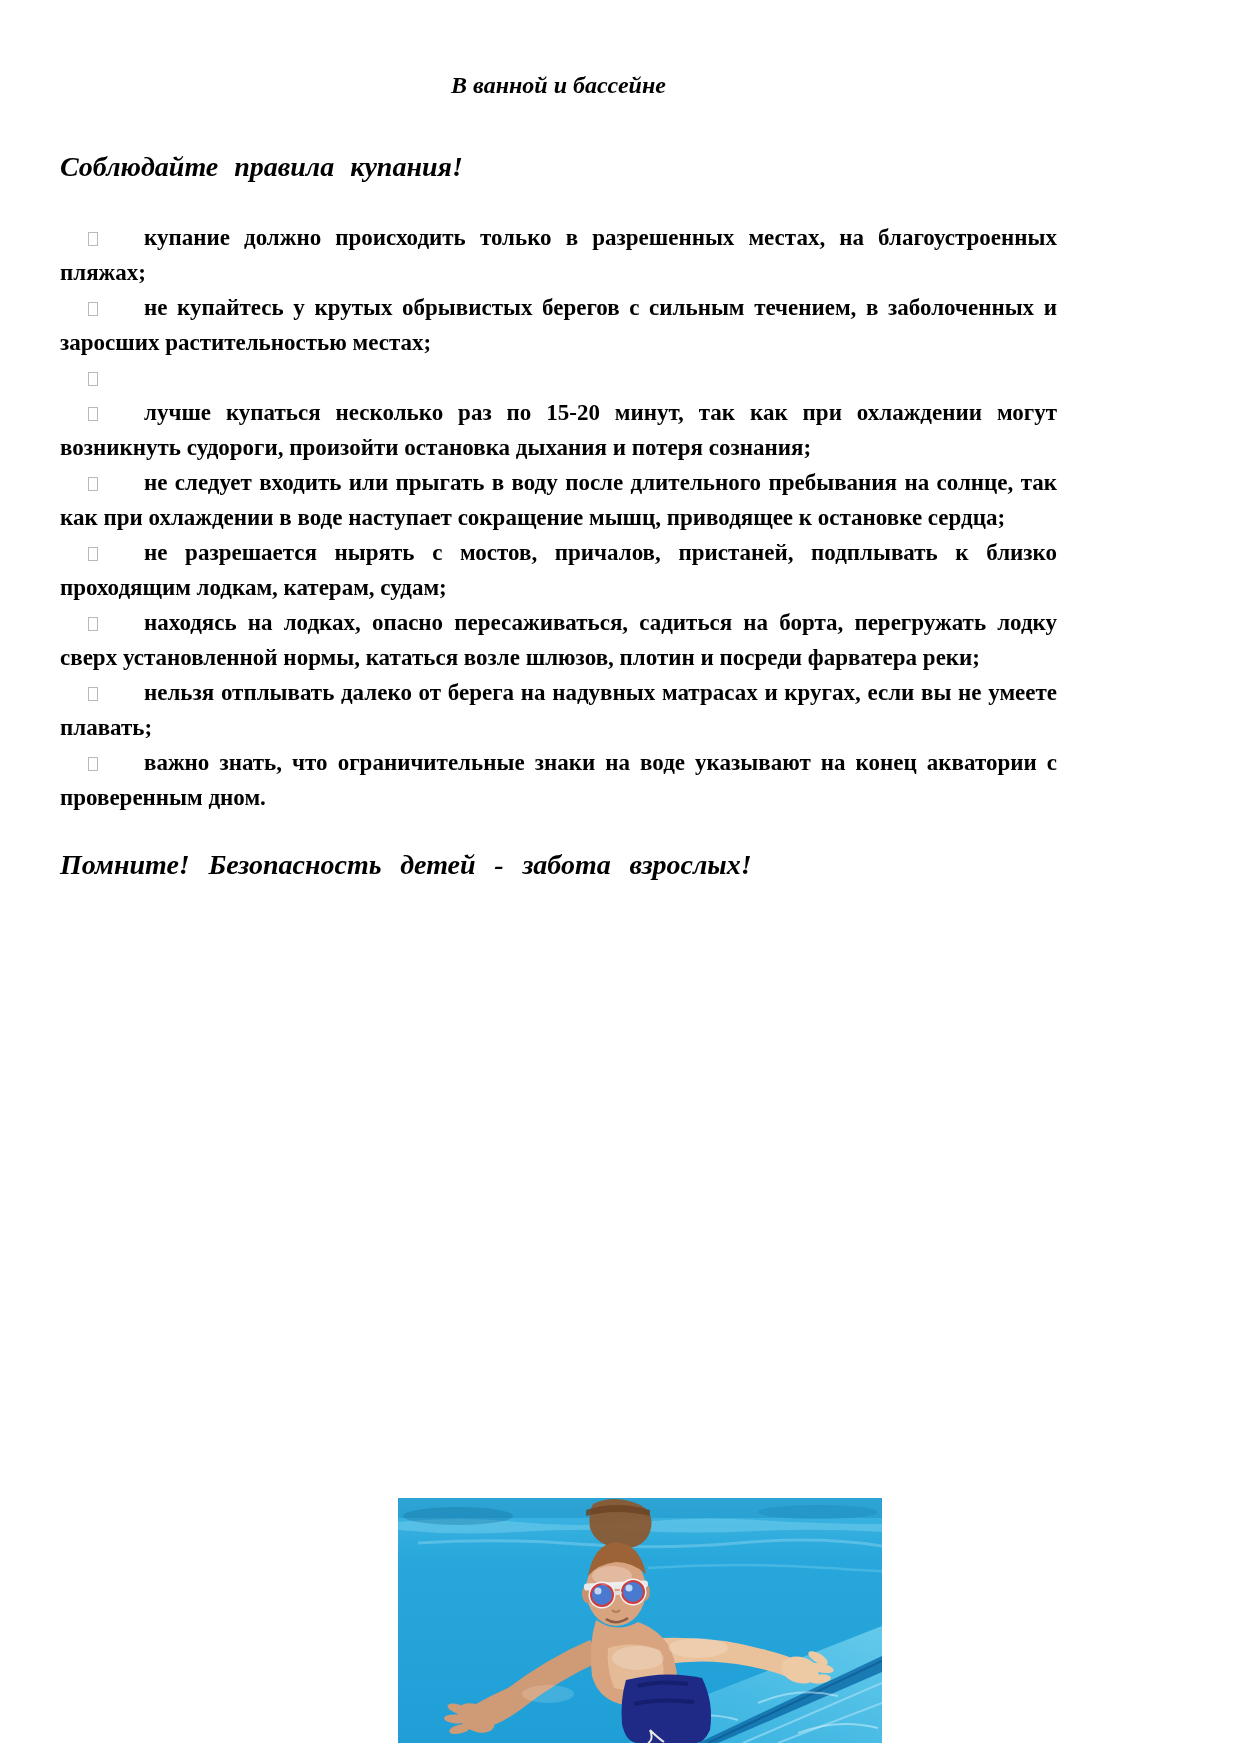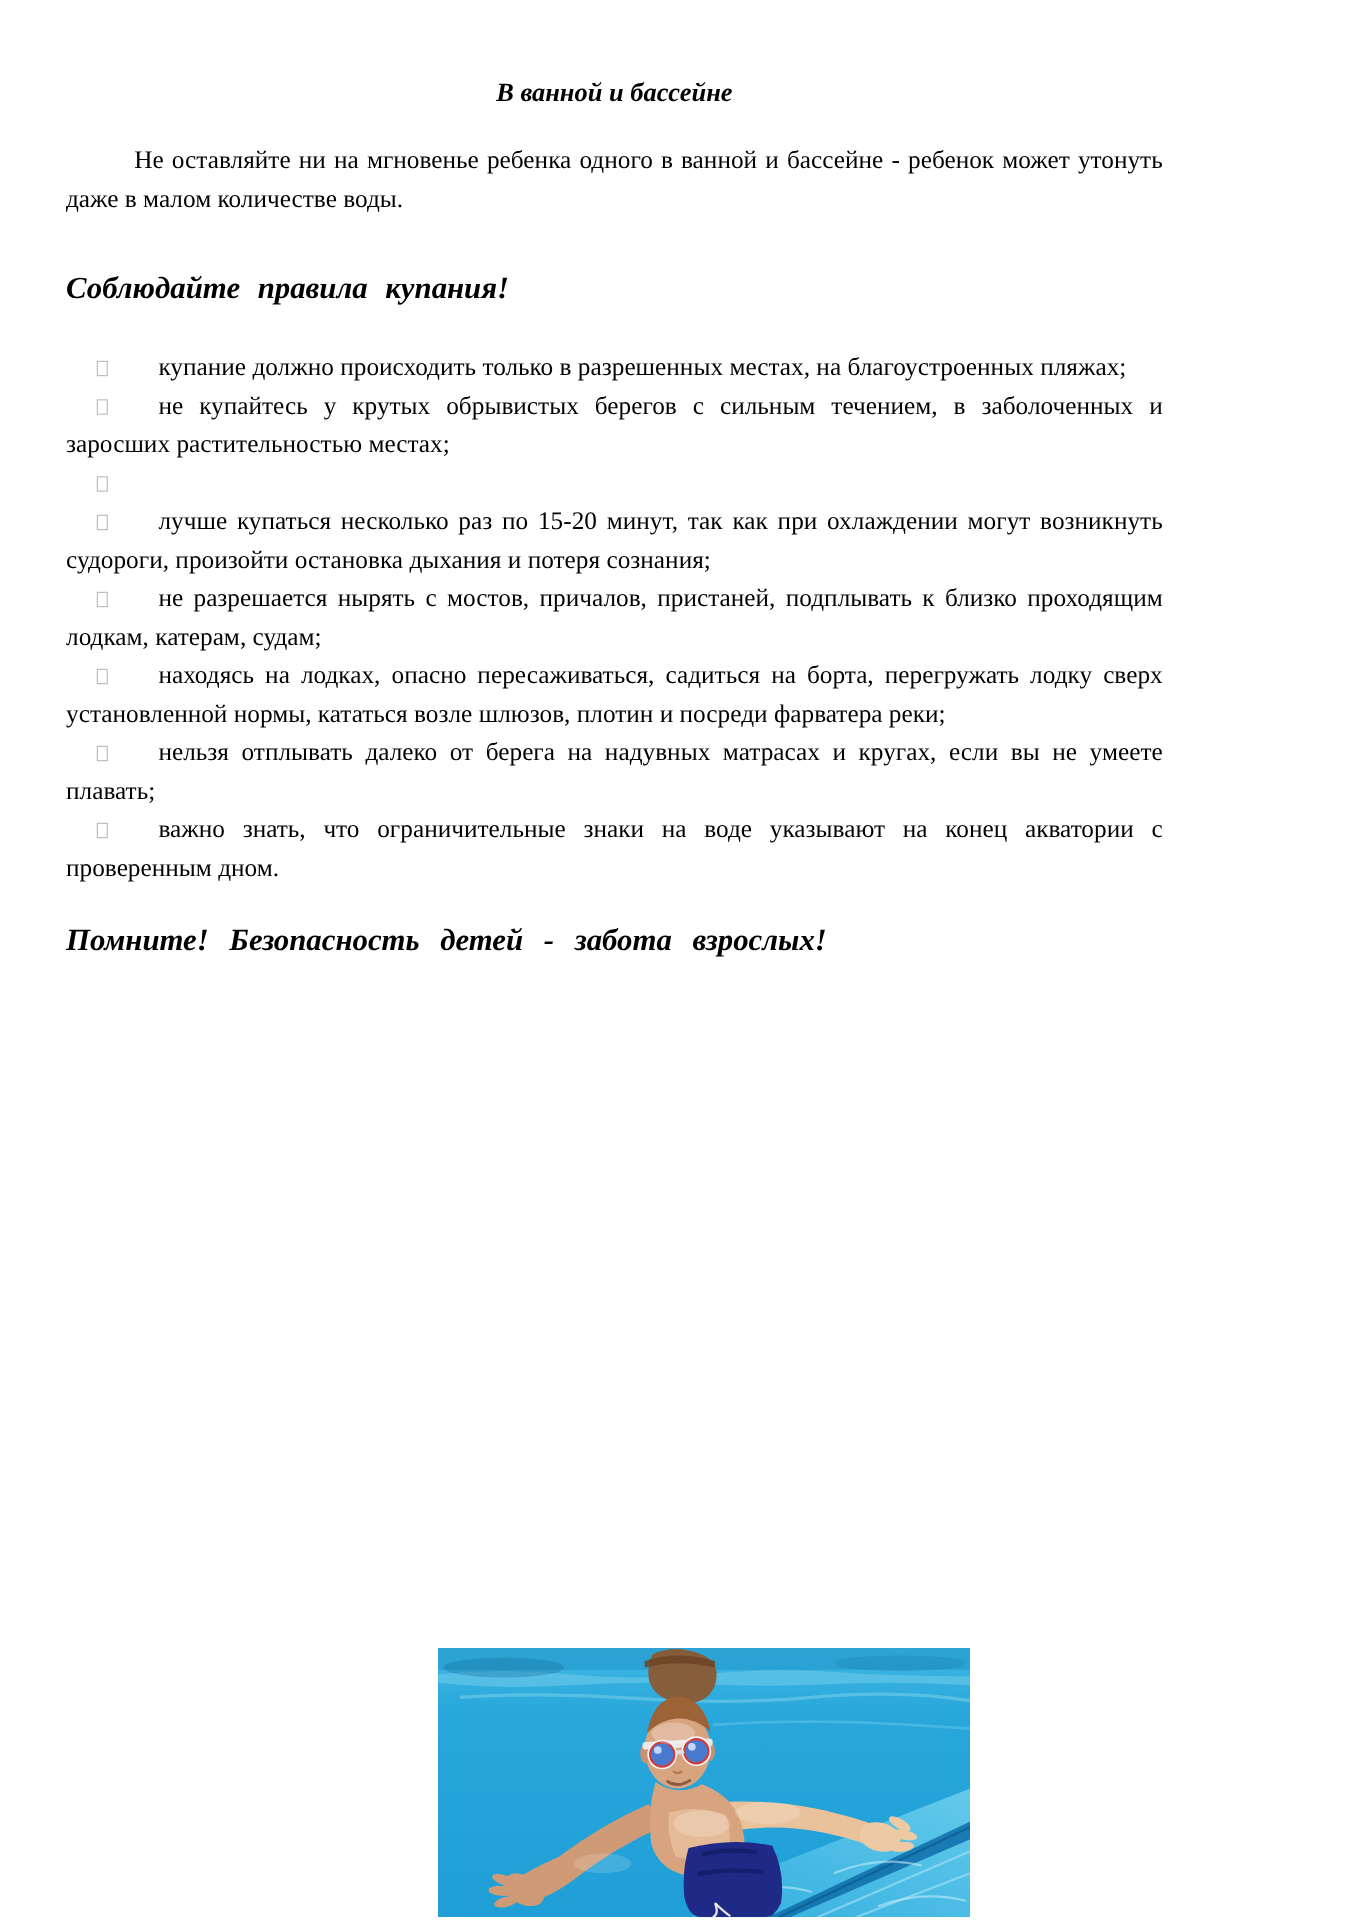--- a/index.html
+++ b/index.html
@@ -23,21 +23,21 @@
   .section-heading{
     text-align:left;font-weight:bold;font-style:italic;
     font-size:28px;line-height:38px;margin:46px 0 34px 0;
     word-spacing:0.32em;
   }
   ul.rules{
     list-style:none;margin:0;padding:0;
     font-size:23px;line-height:35px;
   }
   ul.rules li{
-    text-align:justify;margin:0;padding:0;
+    text-align:justify;margin:0;padding:0;font-weight:bold;
   }
   .bullet{
     display:inline-block;vertical-align:baseline;
     width:10px;height:14px;margin-left:28px;margin-right:46px;
     border:1px solid #b9b9b9;box-sizing:border-box;
     position:relative;top:1px;
   }
   .closing-heading{
     text-align:left;font-weight:bold;font-style:italic;
     font-size:28px;line-height:40px;margin:30px 0 0 0;
@@ -49,29 +49,29 @@
   }
   .photo svg{display:block;}
 </style>
 </head>
 <body>
 
 <div class="page">
 
   <h1 class="doc-title">В ванной и бассейне</h1>
 
-  <p class="intro">Не оставляйте ни на мгновенье ребенка одного в ванной и бассейне - ребенок может утонуть даже в малом количестве воды.</p>
 
   <h2 class="section-heading">Соблюдайте правила купания!</h2>
 
   <ul class="rules">
       <li><span class="bullet"></span><span>купание должно происходить только в разрешенных местах, на благоустроенных пляжах;</span></li>
       <li><span class="bullet"></span><span>не купайтесь у крутых обрывистых берегов с сильным течением, в заболоченных и заросших растительностью местах;</span></li>
       <li><span class="bullet"></span></li>
       <li><span class="bullet"></span><span>лучше купаться несколько раз по 15-20 минут, так как при охлаждении могут возникнуть судороги, произойти остановка дыхания и потеря сознания;</span></li>
+      <li><span class="bullet"></span><span>не следует входить или прыгать в воду после длительного пребывания на солнце, так как при охлаждении в воде наступает сокращение мышц, приводящее к остановке сердца;</span></li>
       <li><span class="bullet"></span><span>не разрешается нырять с мостов, причалов, пристаней, подплывать к близко проходящим лодкам, катерам, судам;</span></li>
       <li><span class="bullet"></span><span>находясь на лодках, опасно пересаживаться, садиться на борта, перегружать лодку сверх установленной нормы, кататься возле шлюзов, плотин и посреди фарватера реки;</span></li>
       <li><span class="bullet"></span><span>нельзя отплывать далеко от берега на надувных матрасах и кругах, если вы не умеете плавать;</span></li>
       <li><span class="bullet"></span><span>важно знать, что ограничительные знаки на воде указывают на конец акватории с проверенным дном.</span></li>
     </ul>
 
   <h2 class="closing-heading">Помните! Безопасность детей - забота взрослых!</h2>
 
   <div class="photo">
     <svg width="484" height="245" viewBox="0 0 484 245" xmlns="http://www.w3.org/2000/svg">

